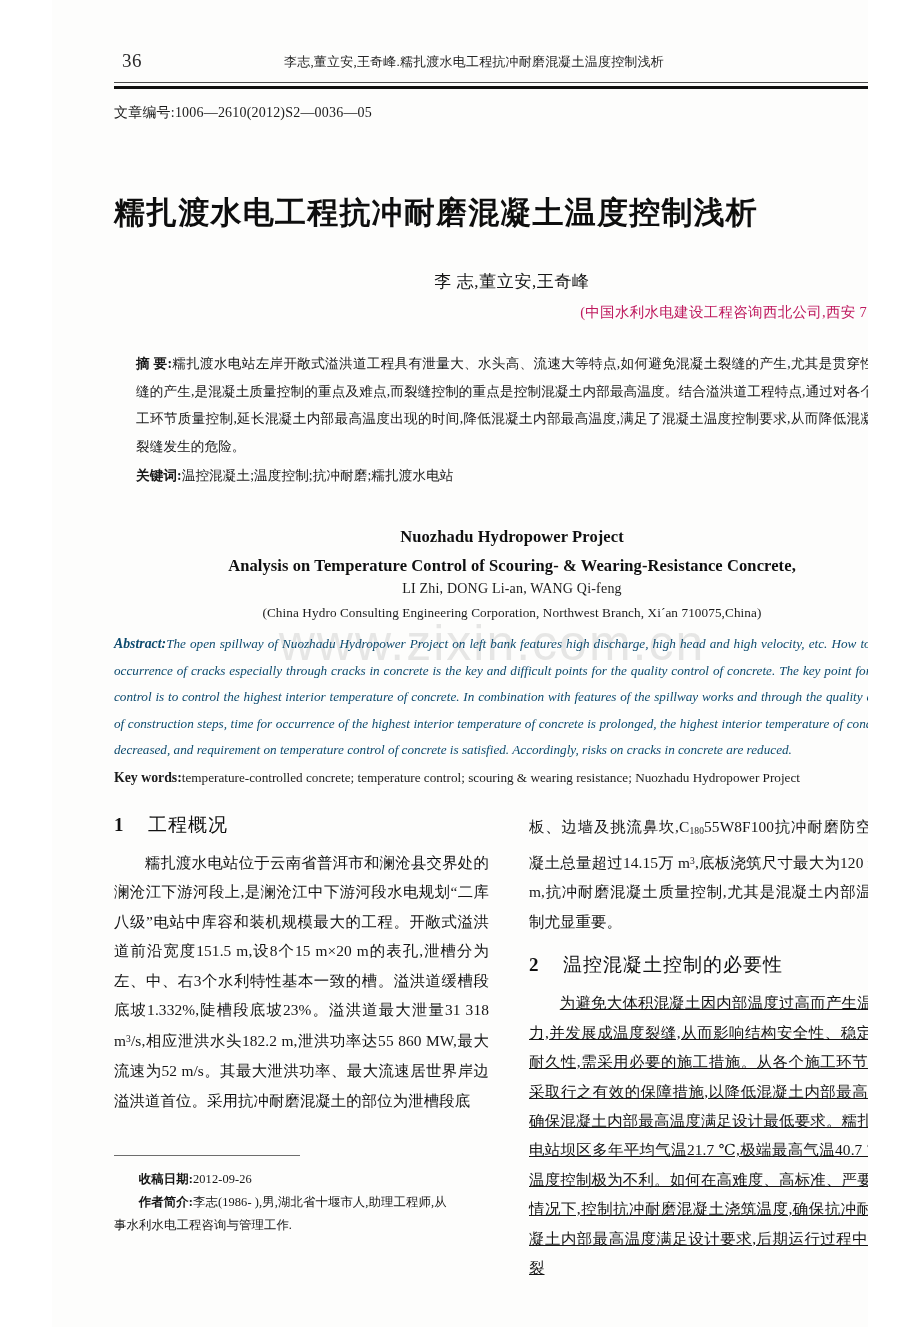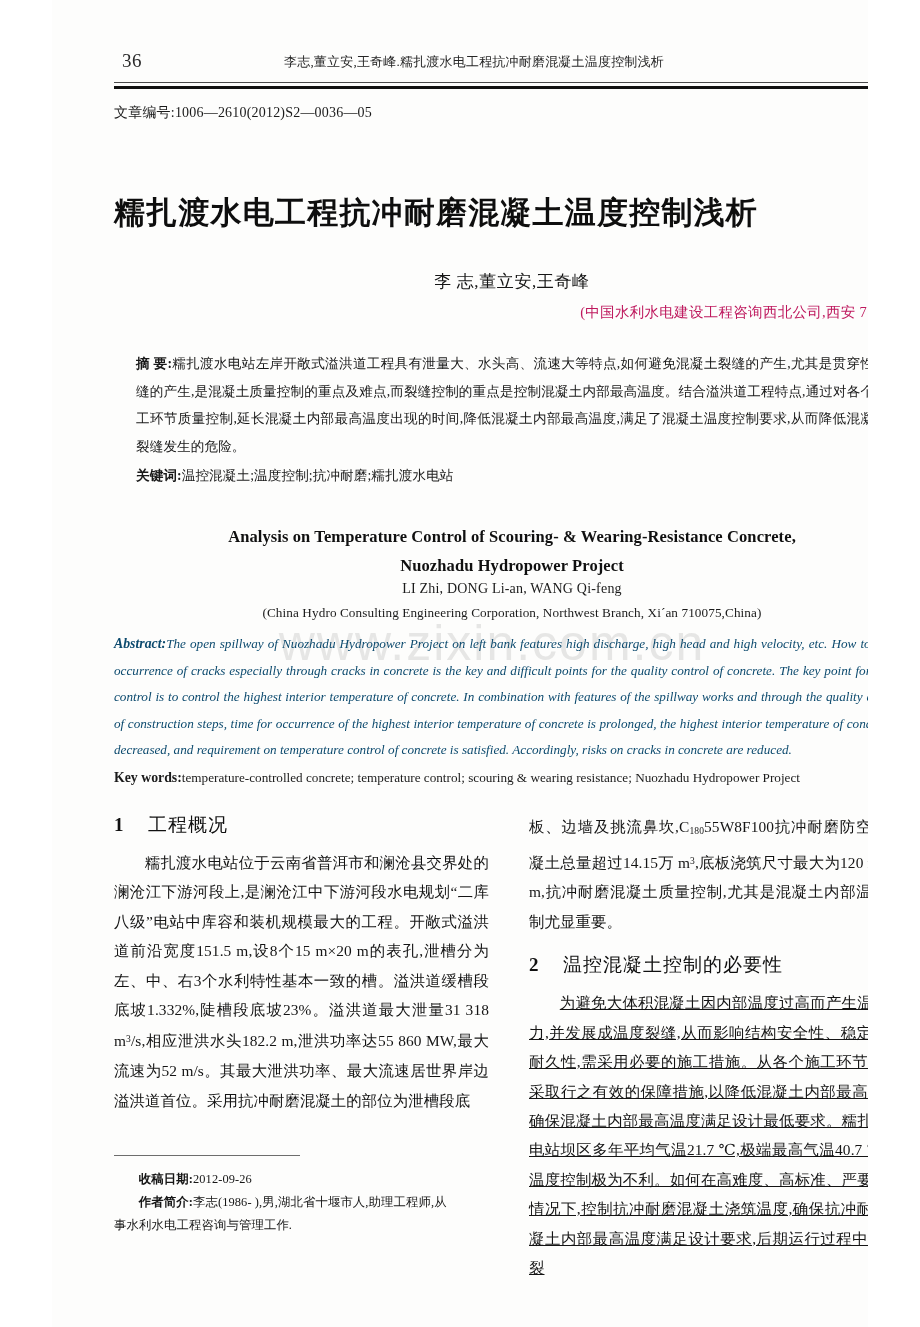--- a/index.html
+++ b/index.html
@@ -297,22 +297,22 @@
   <div class="cn-title">糯扎渡水电工程抗冲耐磨混凝土温度控制浅析</div>
   <div class="cn-authors">李  志,董立安,王奇峰</div>
   <div class="cn-affil">(中国水利水电建设工程咨询西北公司,西安  710075)</div>
 
   <div class="cn-abs"><span class="lbl">摘  要:</span><span>糯扎渡水电站左岸开敞式溢洪道工程具有泄量大、水头高、流速大等特点,如何避免混凝土裂缝的产生,尤其是贯穿性裂缝的产生,是混凝土质量控制的重点及难点,而裂缝控制的重点是控制混凝土内部最高温度。结合溢洪道工程特点,通过对各个施工环节质量控制,延长混凝土内部最高温度出现的时间,降低混凝土内部最高温度,满足了混凝土温度控制要求,从而降低混凝土裂缝发生的危险。</span></div>
 
   <div class="kw"><span class="lbl">关键词:</span><span>温控混凝土;温度控制;抗冲耐磨;糯扎渡水电站</span></div>
 
 
   <div class="en-title">
+    <div>Nuozhadu Hydropower Project</div>
     <div>Analysis on Temperature Control of Scouring‑ &amp; Wearing‑Resistance Concrete,</div>
-    <div>Nuozhadu Hydropower Project</div>
   </div>
   <div class="en-authors">LI Zhi, DONG Li‑an, WANG Qi‑feng</div>
   <div class="en-affil">(China Hydro Consulting Engineering Corporation, Northwest Branch, Xi´an  710075,China)</div>
 
   <div class="watermark">www.zixin.com.cn</div>
 
   <div class="en-abs"><span class="lbl">Abstract:</span><span>The open spillway of Nuozhadu Hydropower Project on left bank features high discharge, high head and high velocity, etc. How to avoid occurrence of cracks especially through cracks in concrete is the key and difficult points for the quality control of concrete. The key point for crack control is to control the highest interior temperature of concrete. In combination with features of the spillway works and through the quality control of construction steps, time for occurrence of the highest interior temperature of concrete is prolonged, the highest interior temperature of concrete is decreased, and requirement on temperature control of concrete is satisfied. Accordingly, risks on cracks in concrete are reduced.</span></div>
 
   <div class="en-kw"><span class="lbl">Key words:</span><span>temperature‑controlled concrete; temperature control; scouring &amp; wearing resistance; Nuozhadu Hydropower Project</span></div>
 

